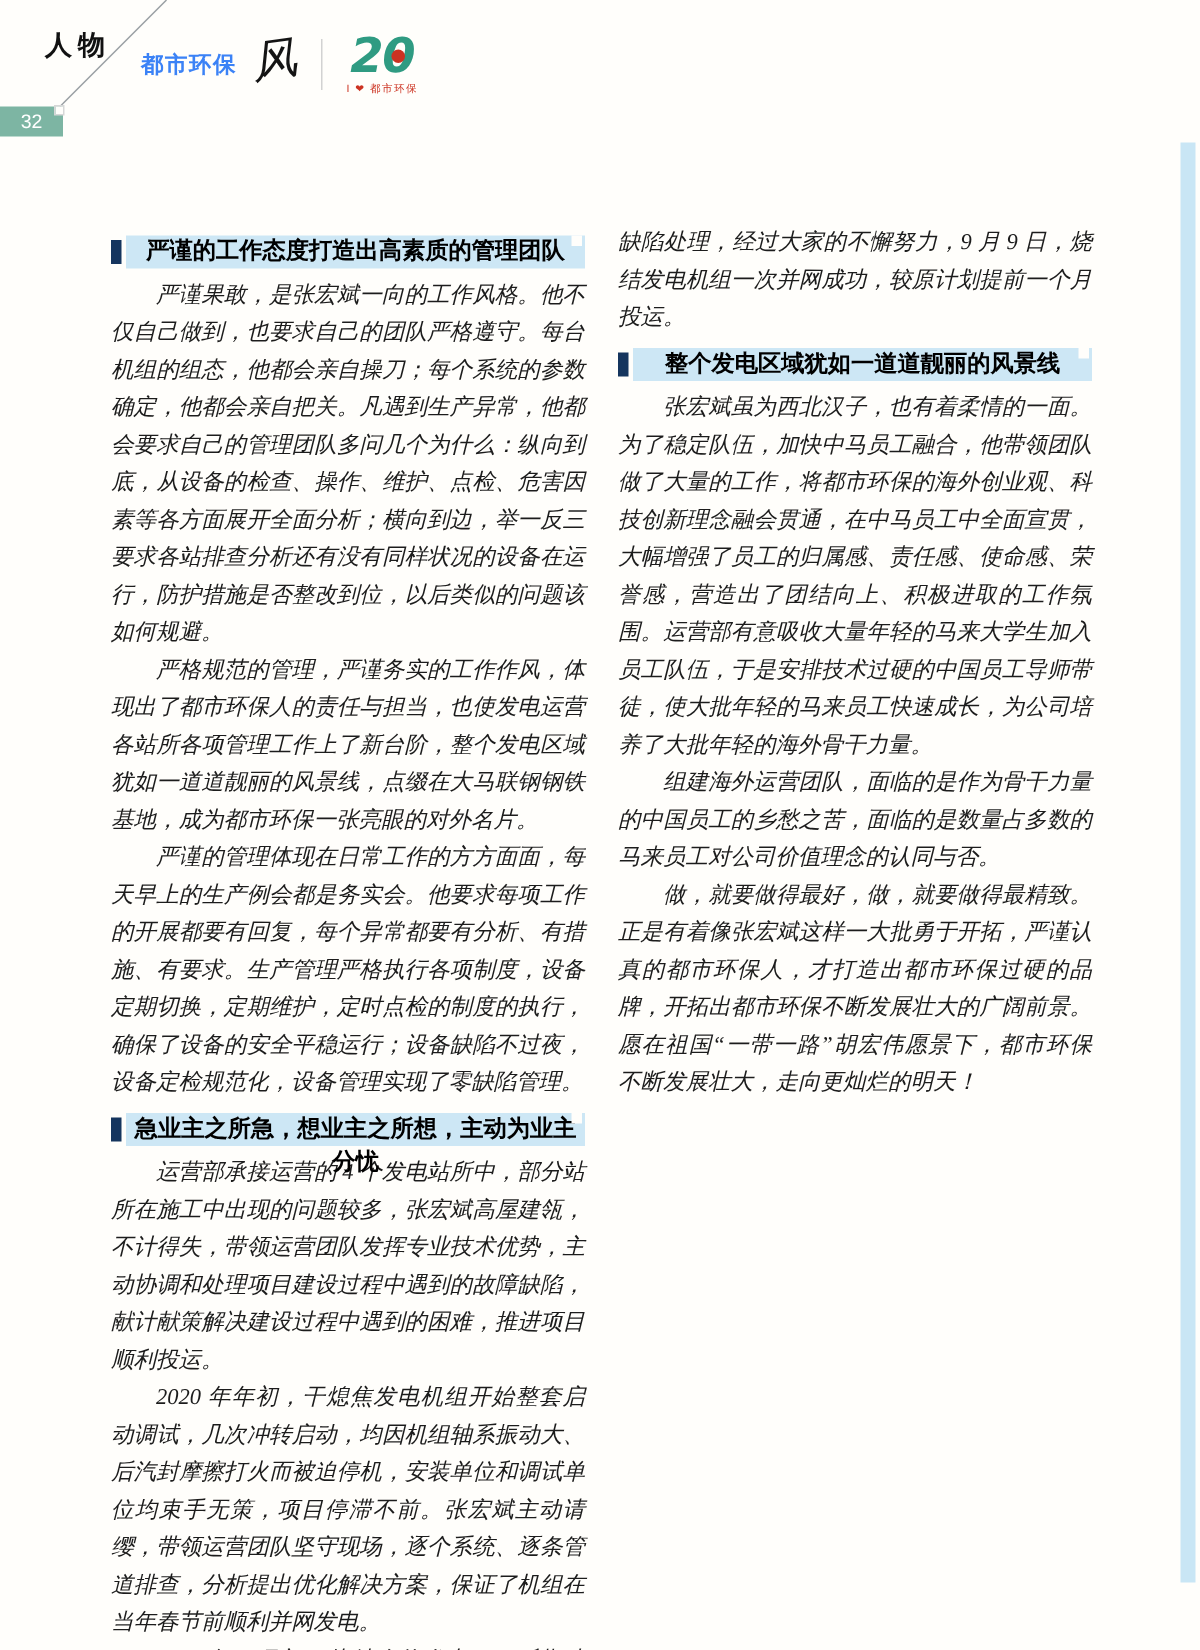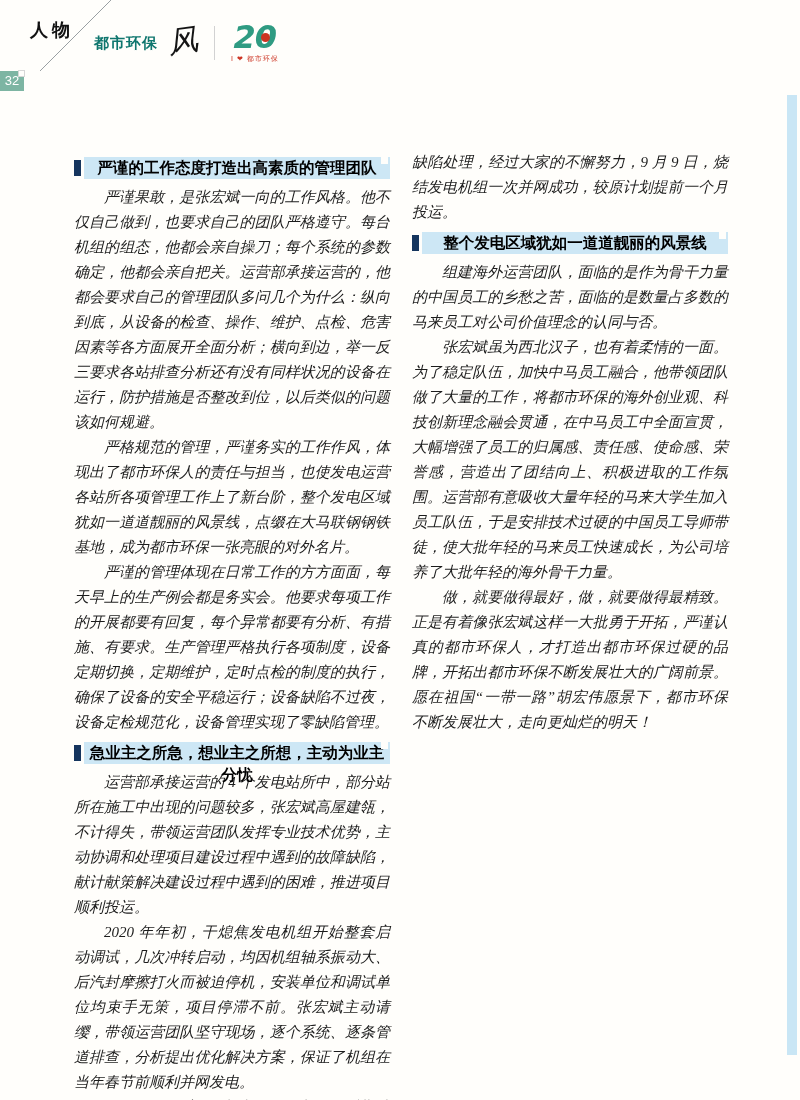--- a/index.html
+++ b/index.html
@@ -18,34 +18,34 @@
     font-family:"Liberation Serif","DejaVu Serif",serif;color:var(--ink);
   }
   
   .section-label{
     position:absolute;left:30px;top:18px;
     font-family:Liberation Serif, serif;
     font-weight:bold;font-size:18px;letter-spacing:4px;color:#111;
   }
   .diag-svg{position:absolute;left:0;top:0;}
   .pagenum{
-    position:absolute;left:0;top:71px;width:24px;height:20px;
+    position:absolute;left:0;top:71px;width:42px;height:20px;
     background:var(--pagenum-bg);color:#fff;text-align:center;line-height:20px;
     font-family:"Liberation Sans","DejaVu Sans",sans-serif;font-size:13px;
   }
   .pagenum .corner{
     position:absolute;right:0;top:0;width:5px;height:5px;background:#fffefb;
     outline:1px solid #d7d7d7;
   }
   .brand{
     position:absolute;left:94px;top:22px;display:flex;align-items:center;gap:10px;
   }
   .brand-text{
     font-family:"Liberation Sans","DejaVu Sans",sans-serif;
-    font-weight:bold;font-size:15px;letter-spacing:1px;color:#0f766e;
+    font-weight:bold;font-size:15px;letter-spacing:1px;color:#3b82f6;
   }
   .brand-glyph{
     font-size:30px;line-height:30px;color:#141414;font-style:italic;
     transform:rotate(-8deg);margin-top:-4px;
   }
   .brand-divider{width:1px;height:34px;background:#d2d2d2;margin:0 6px;}
   .anniv{position:relative;display:flex;flex-direction:column;align-items:center;}
   .anniv-num{
     position:relative;
     font-family:"DejaVu Sans","Liberation Sans",sans-serif;
@@ -116,37 +116,37 @@
   </div>
 
   <div class="edge-bar"></div>
 
   <div class="body-wrap">
     <div class="col">
         <div class="sec-h">
           <span class="accent"></span>
           <span class="bar">严谨的工作态度打造出高素质的管理团队</span>
         </div>
-        <p>严谨果敢，是张宏斌一向的工作风格。他不仅自己做到，也要求自己的团队严格遵守。每台机组的组态，他都会亲自操刀；每个系统的参数确定，他都会亲自把关。运营部承接运营的，他都会要求自己的管理团队多问几个为什么：纵向到底，从设备的检查、操作、维护、点检、危害因素等各方面展开全面分析；横向到边，举一反三要求各站排查分析还有没有同样状况的设备在运行，防护措施是否整改到位，以后类似的问题该如何规避。</p>
+        <p>严谨果敢，是张宏斌一向的工作风格。他不仅自己做到，也要求自己的团队严格遵守。每台机组的组态，他都会亲自操刀；每个系统的参数确定，他都会亲自把关。凡遇到生产异常，他都会要求自己的管理团队多问几个为什么：纵向到底，从设备的检查、操作、维护、点检、危害因素等各方面展开全面分析；横向到边，举一反三要求各站排查分析还有没有同样状况的设备在运行，防护措施是否整改到位，以后类似的问题该如何规避。</p>
         <p>严格规范的管理，严谨务实的工作作风，体现出了都市环保人的责任与担当，也使发电运营各站所各项管理工作上了新台阶，整个发电区域犹如一道道靓丽的风景线，点缀在大马联钢钢铁基地，成为都市环保一张亮眼的对外名片。</p>
         <p>严谨的管理体现在日常工作的方方面面，每天早上的生产例会都是务实会。他要求每项工作的开展都要有回复，每个异常都要有分析、有措施、有要求。生产管理严格执行各项制度，设备定期切换，定期维护，定时点检的制度的执行，确保了设备的安全平稳运行；设备缺陷不过夜，设备定检规范化，设备管理实现了零缺陷管理。</p>
         <div class="sec-h">
           <span class="accent"></span>
           <span class="bar">急业主之所急，想业主之所想，主动为业主分忧</span>
         </div>
         <p>运营部承接运营的 4 个发电站所中，部分站所在施工中出现的问题较多，张宏斌高屋建瓴，不计得失，带领运营团队发挥专业技术优势，主动协调和处理项目建设过程中遇到的故障缺陷，献计献策解决建设过程中遇到的困难，推进项目顺利投运。</p>
         <p>2020 年年初，干熄焦发电机组开始整套启动调试，几次冲转启动，均因机组轴系振动大、后汽封摩擦打火而被迫停机，安装单位和调试单位均束手无策，项目停滞不前。张宏斌主动请缨，带领运营团队坚守现场，逐个系统、逐条管道排查，分析提出优化解决方案，保证了机组在当年春节前顺利并网发电。</p>
         <p>2019 年 8 月初，烧结余热发电项目后期建设和调试遇到瓶颈，项目建设久拖不决，投产时间一拖再拖，而业主计划尽快投产。在了解到业主的需求后，张宏斌带领运营团队提前介入，梳理各系统存在的问题，和业主一起每天组织召开项目推进会，优化施工调试方案，主动参与设备</p>
       </div>
     <div class="col">
 
     <p class="cont">缺陷处理，经过大家的不懈努力，9 月 9 日，烧结发电机组一次并网成功，较原计划提前一个月投运。</p>
         <div class="sec-h">
           <span class="accent"></span>
           <span class="bar">整个发电区域犹如一道道靓丽的风景线</span>
         </div>
+        <p>张宏斌虽为西北汉子，也有着柔情的一面。为了稳定队伍，加快中马员工融合，他带领团队做了大量的工作，将都市环保的海外创业观、科技创新理念融会贯通，在中马员工中全面宣贯，大幅增强了员工的归属感、责任感、使命感、荣誉感，营造出了团结向上、积极进取的工作氛围。运营部有意吸收大量年轻的马来大学生加入员工队伍，于是安排技术过硬的中国员工导师带徒，使大批年轻的马来员工快速成长，为公司培养了大批年轻的海外骨干力量。</p>
         <p>组建海外运营团队，面临的是作为骨干力量的中国员工的乡愁之苦，面临的是数量占多数的马来员工对公司价值理念的认同与否。</p>
-        <p>张宏斌虽为西北汉子，也有着柔情的一面。为了稳定队伍，加快中马员工融合，他带领团队做了大量的工作，将都市环保的海外创业观、科技创新理念融会贯通，在中马员工中全面宣贯，大幅增强了员工的归属感、责任感、使命感、荣誉感，营造出了团结向上、积极进取的工作氛围。运营部有意吸收大量年轻的马来大学生加入员工队伍，于是安排技术过硬的中国员工导师带徒，使大批年轻的马来员工快速成长，为公司培养了大批年轻的海外骨干力量。</p>
         <p>做，就要做得最好，做，就要做得最精致。正是有着像张宏斌这样一大批勇于开拓，严谨认真的都市环保人，才打造出都市环保过硬的品牌，开拓出都市环保不断发展壮大的广阔前景。愿在祖国“一带一路”胡宏伟愿景下，都市环保不断发展壮大，走向更灿烂的明天！</p>
       </div>
   </div>
 
 </div>
 
 </body></html>

